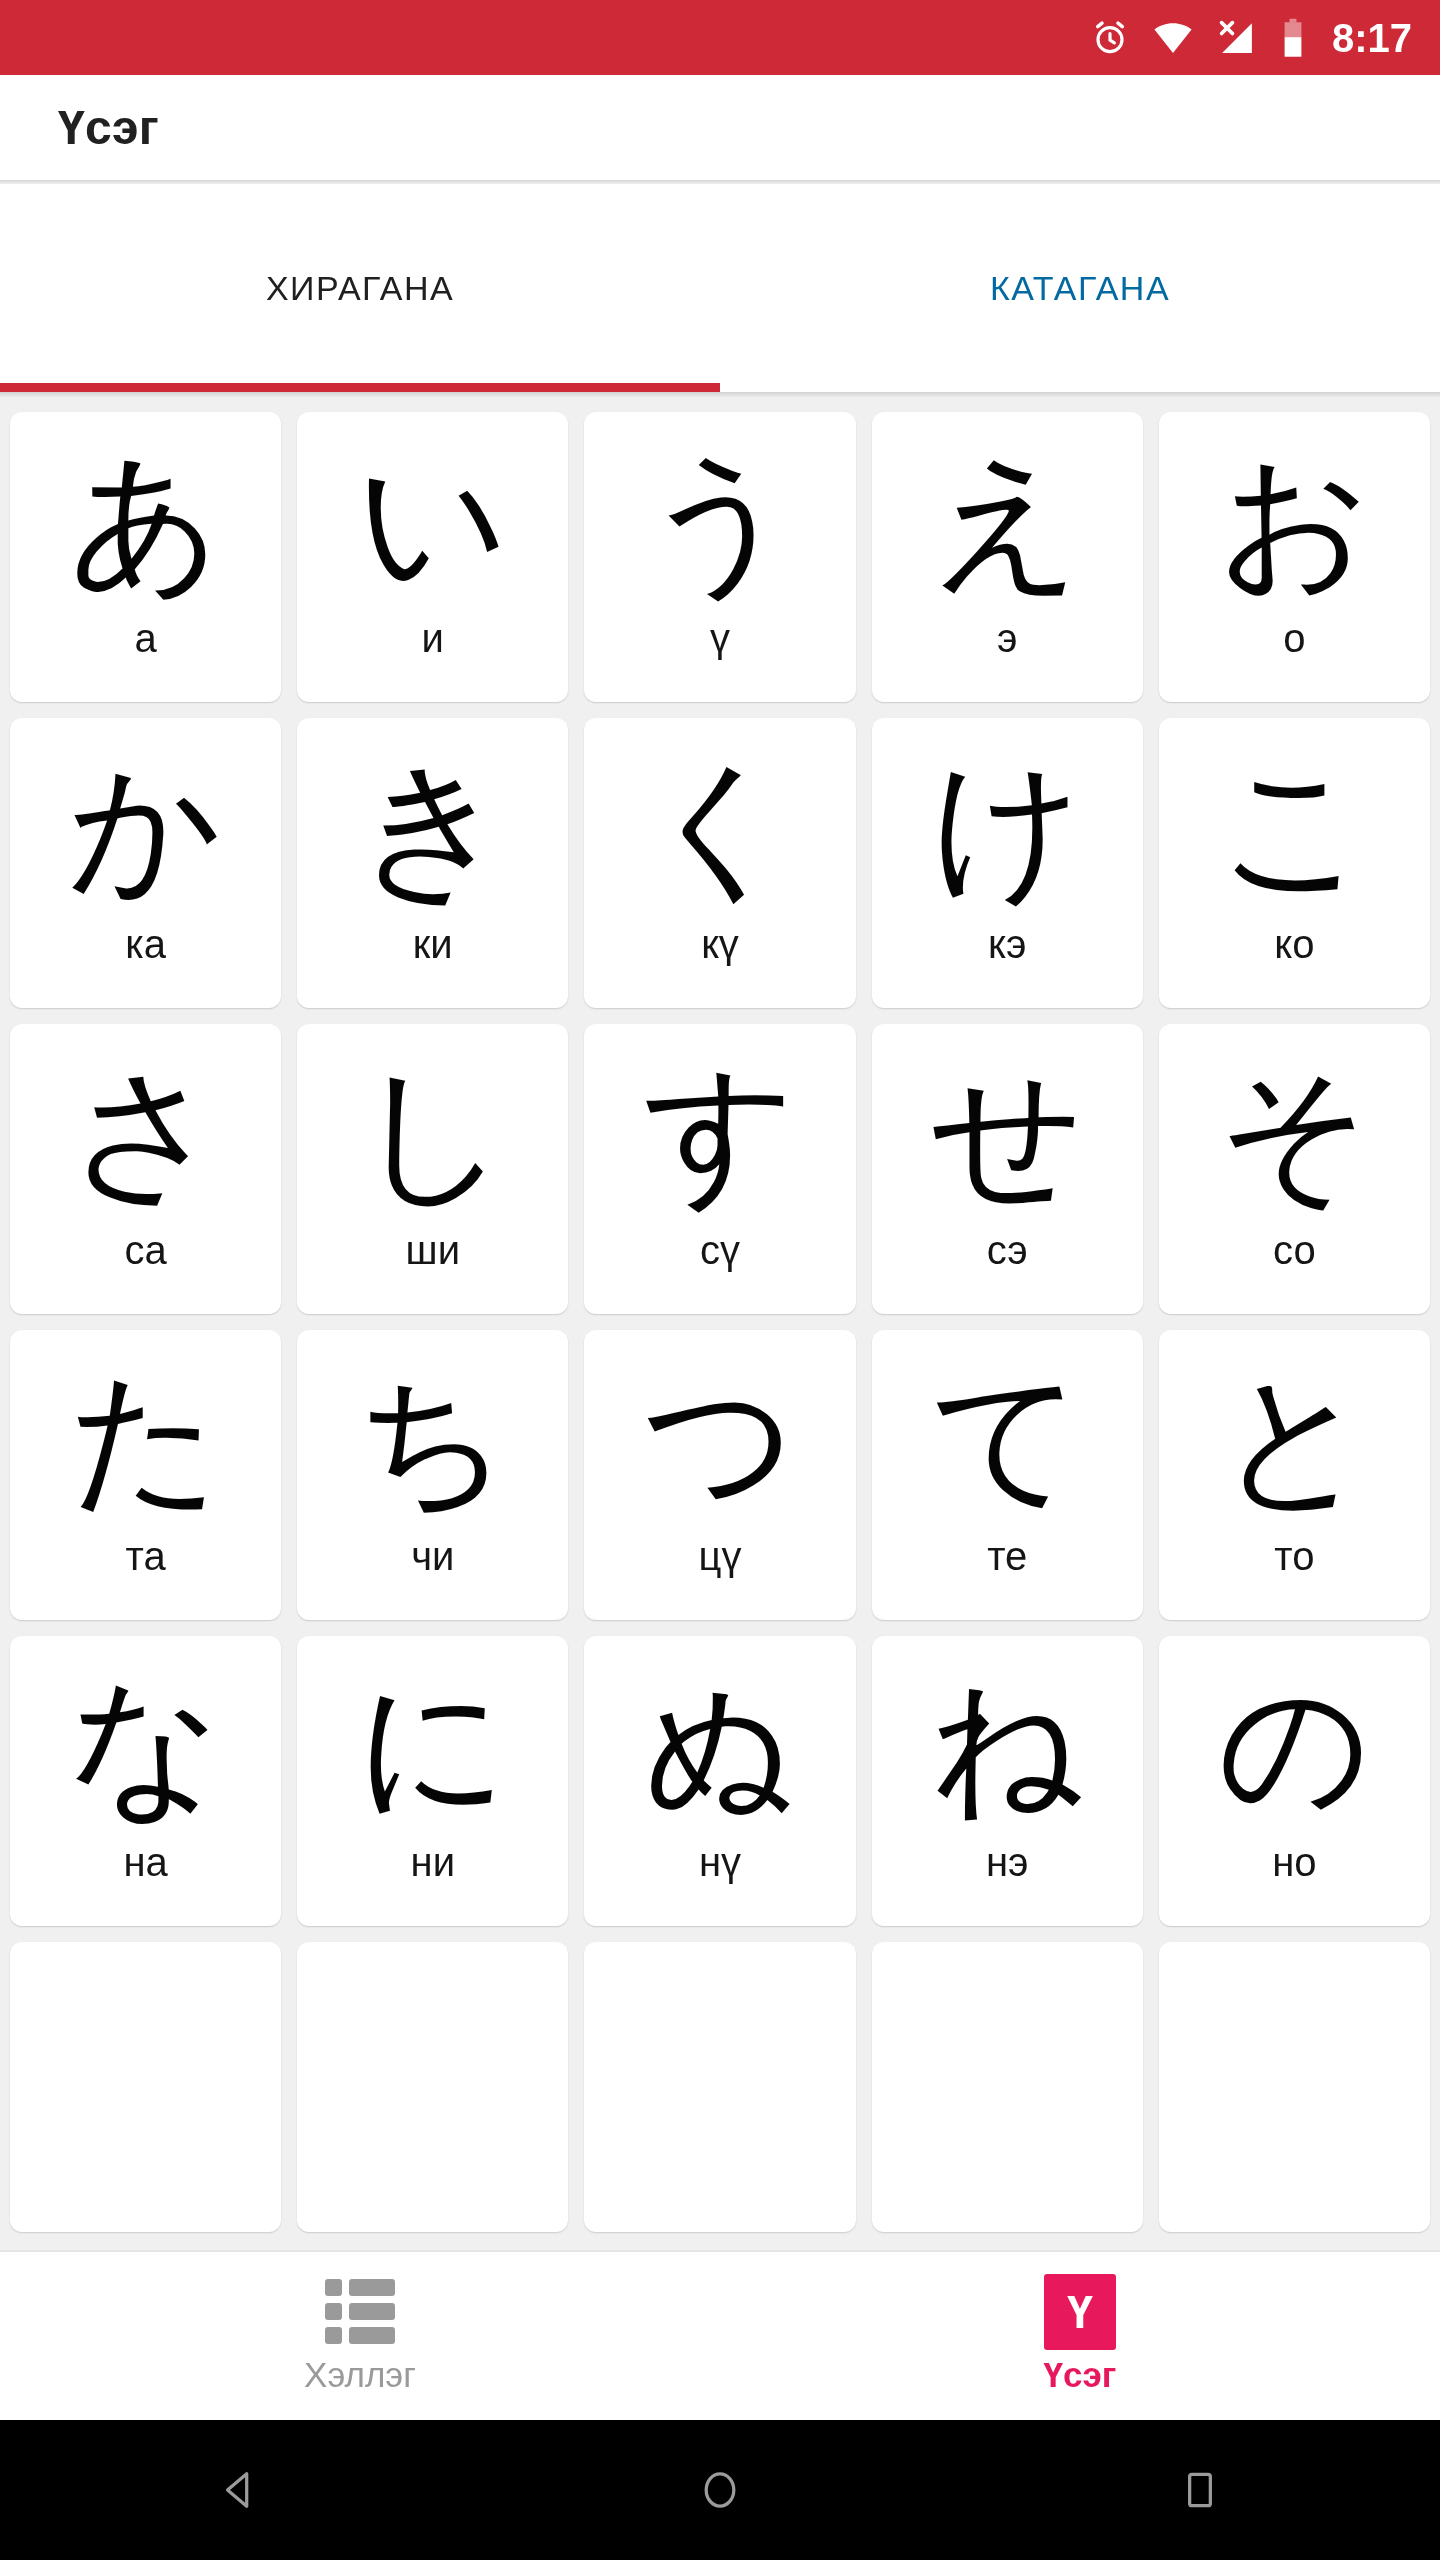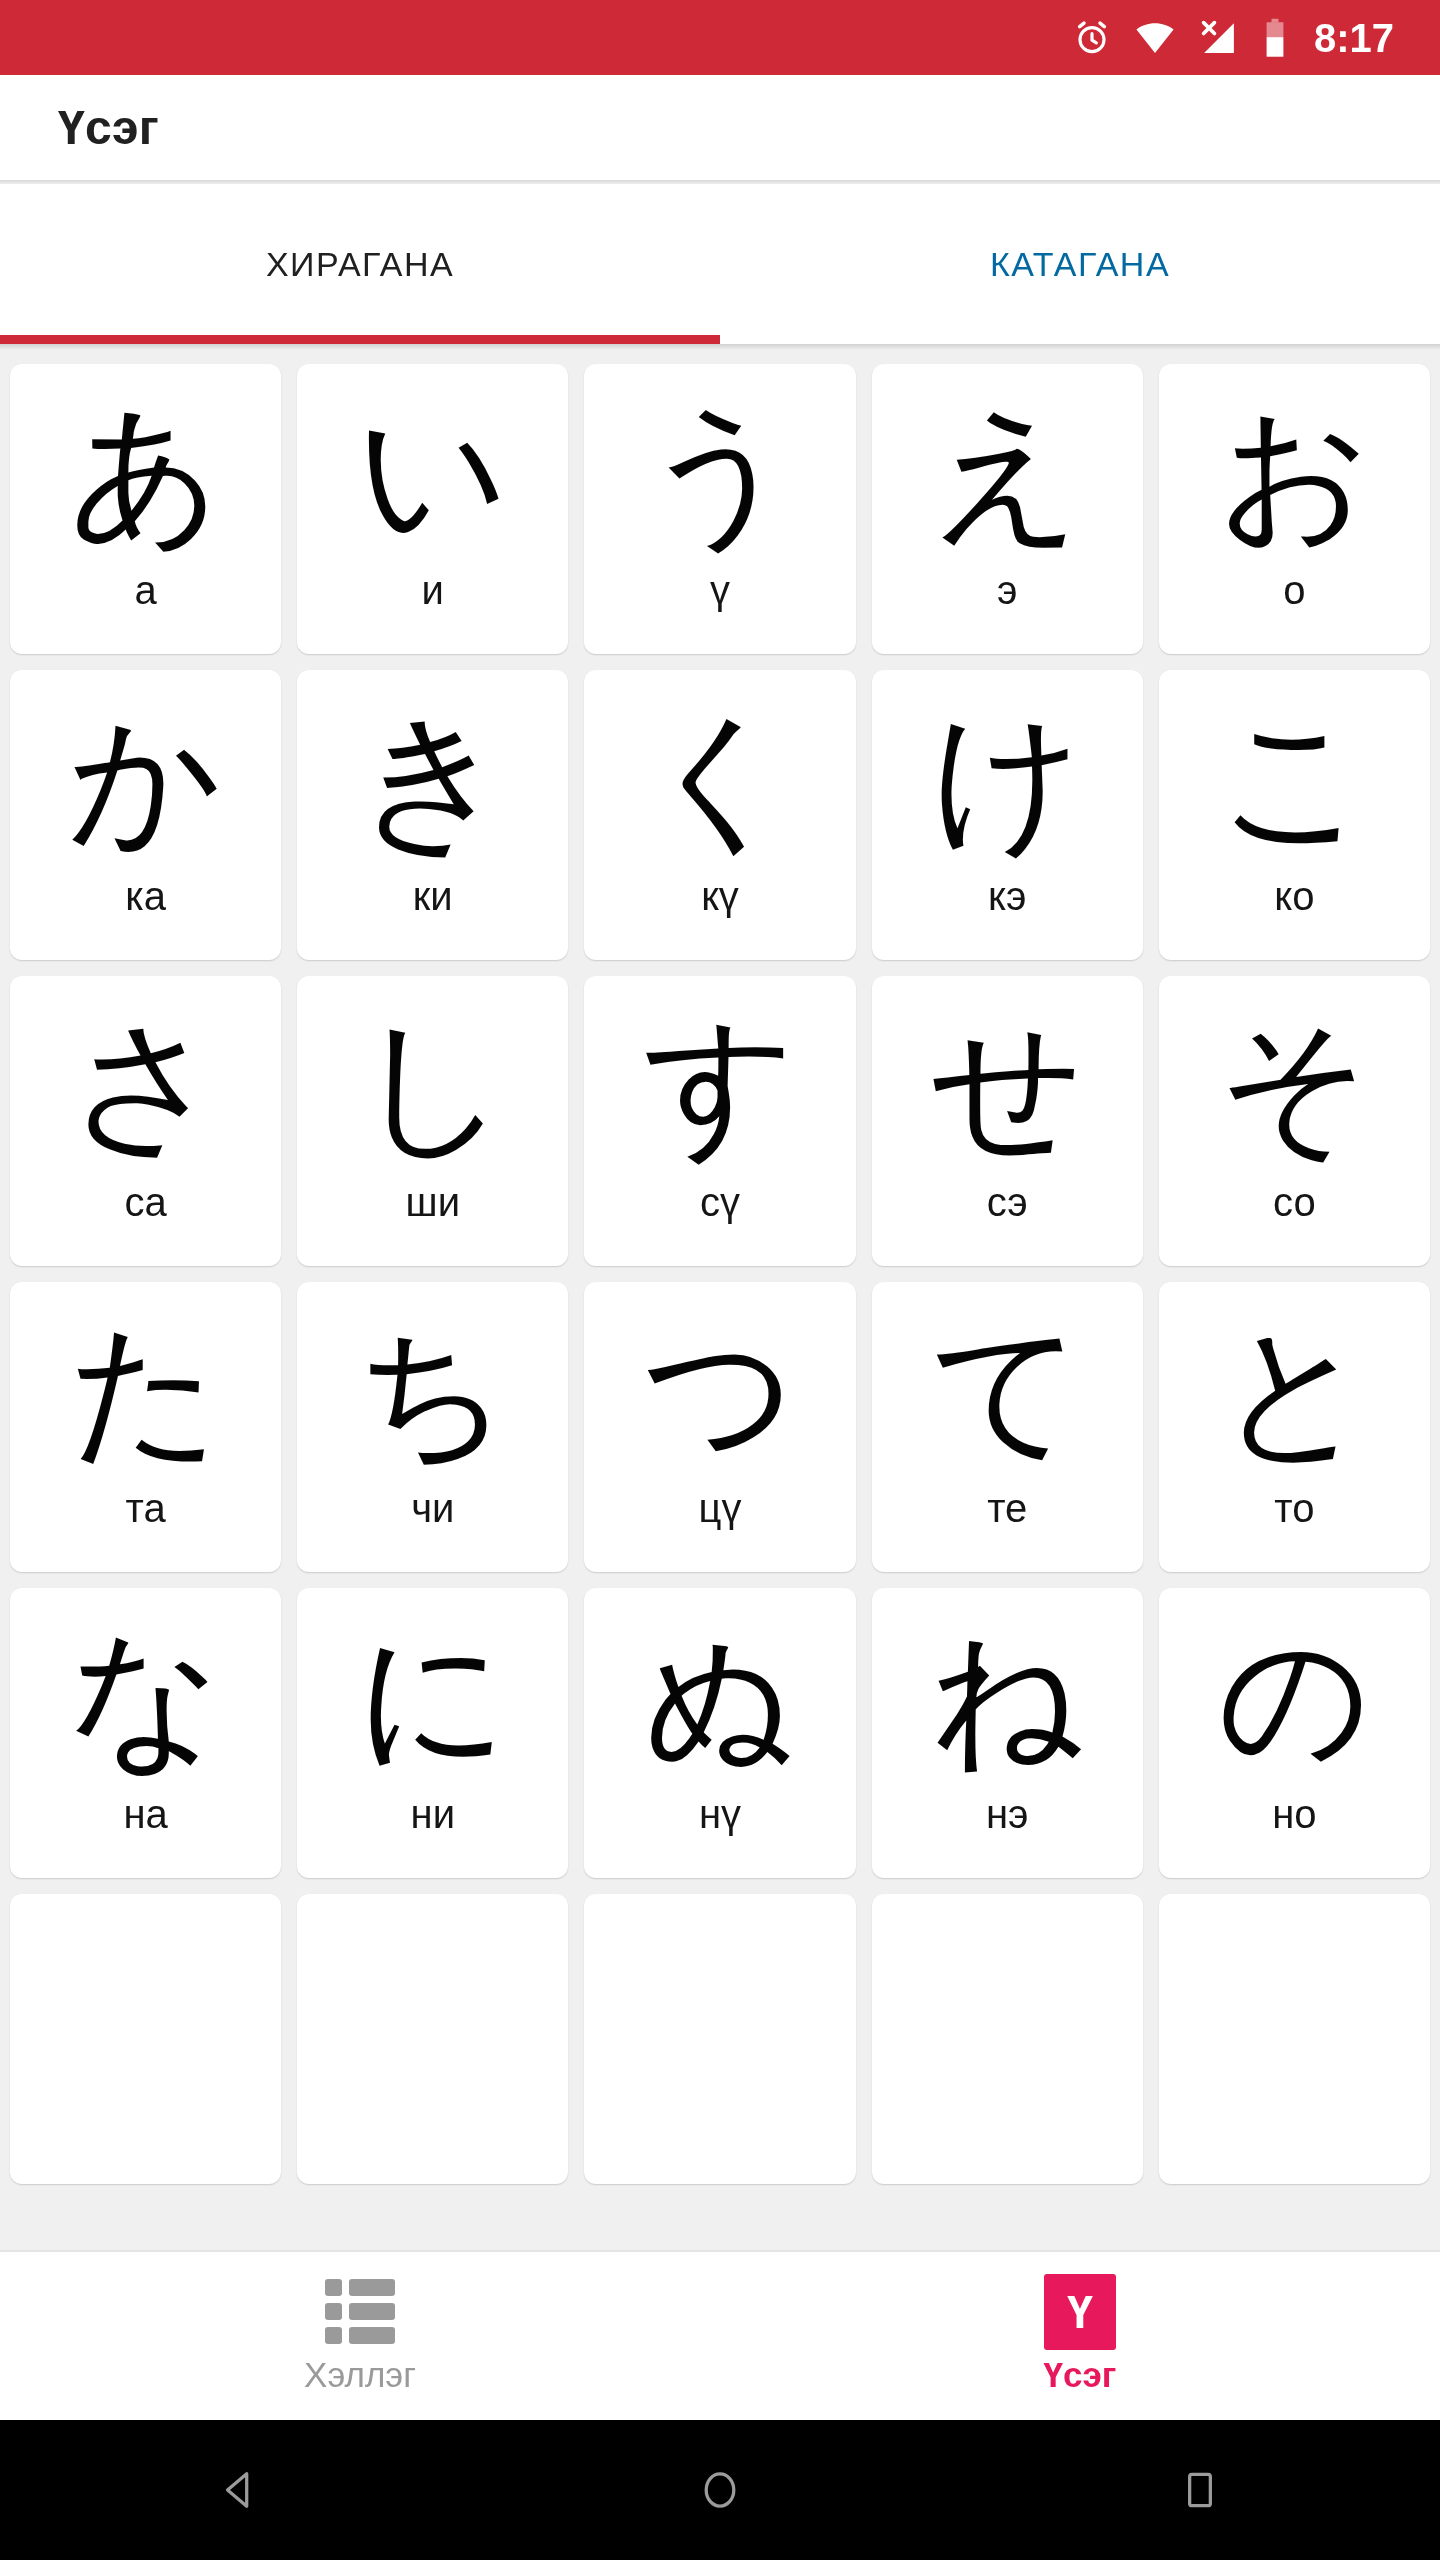--- a/index.html
+++ b/index.html
@@ -6,36 +6,36 @@
   html, body {
     width:1440px; height:2560px;
     font-family:"Liberation Sans","DejaVu Sans",sans-serif;
     background:#ffffff; overflow:hidden;
   }
   #app { position:relative; width:1440px; height:2560px; display:flex; flex-direction:column; }
 
   
   .statusbar {
     height:75px; background:#ce2936; display:flex; align-items:center;
-    justify-content:flex-end; padding-right:46px; gap:22px; flex:0 0 auto;
+    justify-content:flex-end; padding-right:28px; gap:22px; flex:0 0 auto;
   }
   .statusbar .sicon { display:flex; align-items:center; justify-content:center; }
   .clock { color:#fff; font-size:40px; font-weight:700; letter-spacing:0px; line-height:1;
            font-family:"Liberation Sans",sans-serif; margin-left:4px; }
 
   
   .appbar {
     height:105px; background:#fff; display:flex; align-items:center;
     padding-left:58px; flex:0 0 auto; position:relative; z-index:5;
   }
   .appbar-title { font-size:48px; font-weight:700; color:#212121; letter-spacing:.3px; }
   .appbar-divider { height:4px; background:linear-gradient(#d8d8d8,#eeeeee); flex:0 0 auto; }
 
   
-  .tabbar { height:160px; background:#fff; display:flex; flex:0 0 auto; position:relative; }
+  .tabbar { height:208px; background:#fff; display:flex; flex:0 0 auto; position:relative; }
   .tab { flex:1 1 0; display:flex; align-items:center; justify-content:center;
          font-size:34px; letter-spacing:1.5px; color:#202020; font-weight:400; position:relative; }
   .tab.inactive { color:#0369a1; }
   .tab-underline { position:absolute; left:0; bottom:0; width:50%; height:9px; background:#ce2936; }
   .tabbar-shadow { height:6px; background:linear-gradient(#d2d2d2,#f0f0f0); flex:0 0 auto; }
 
   
   .gridwrap {
     flex:1 1 auto; background:#f0f0f0; overflow:hidden; position:relative;
     padding:14px 10px 0 10px;

